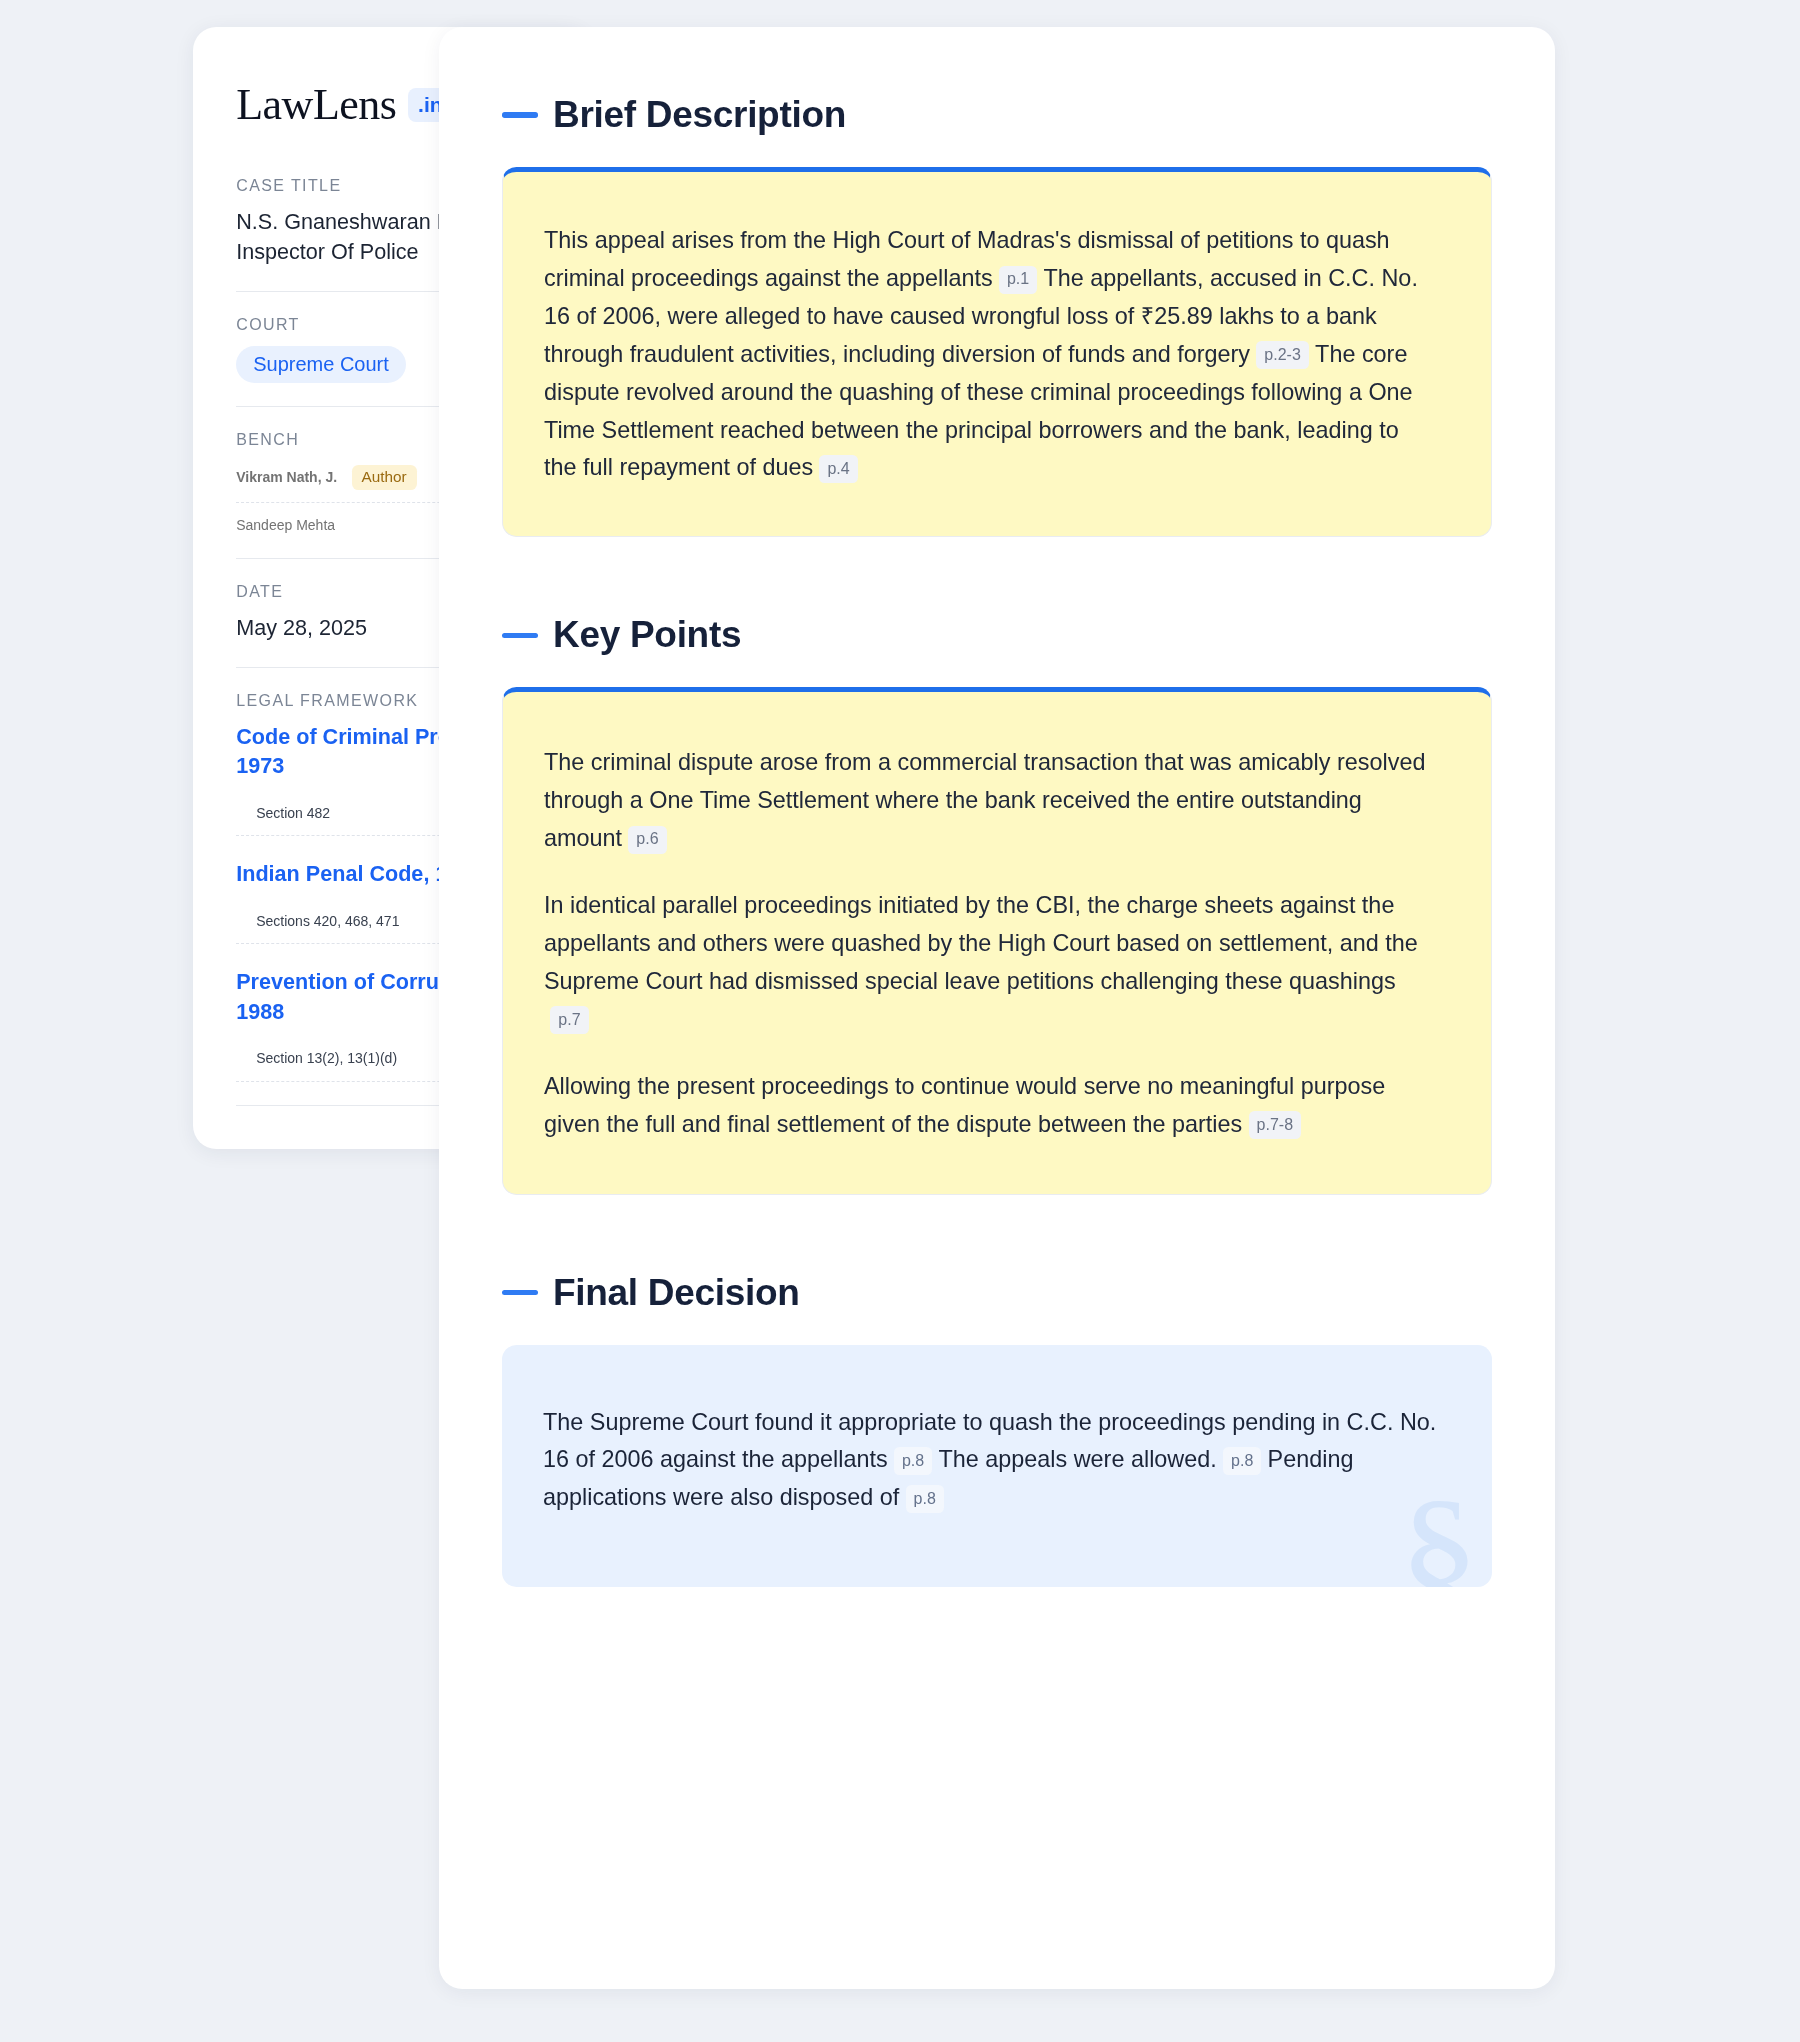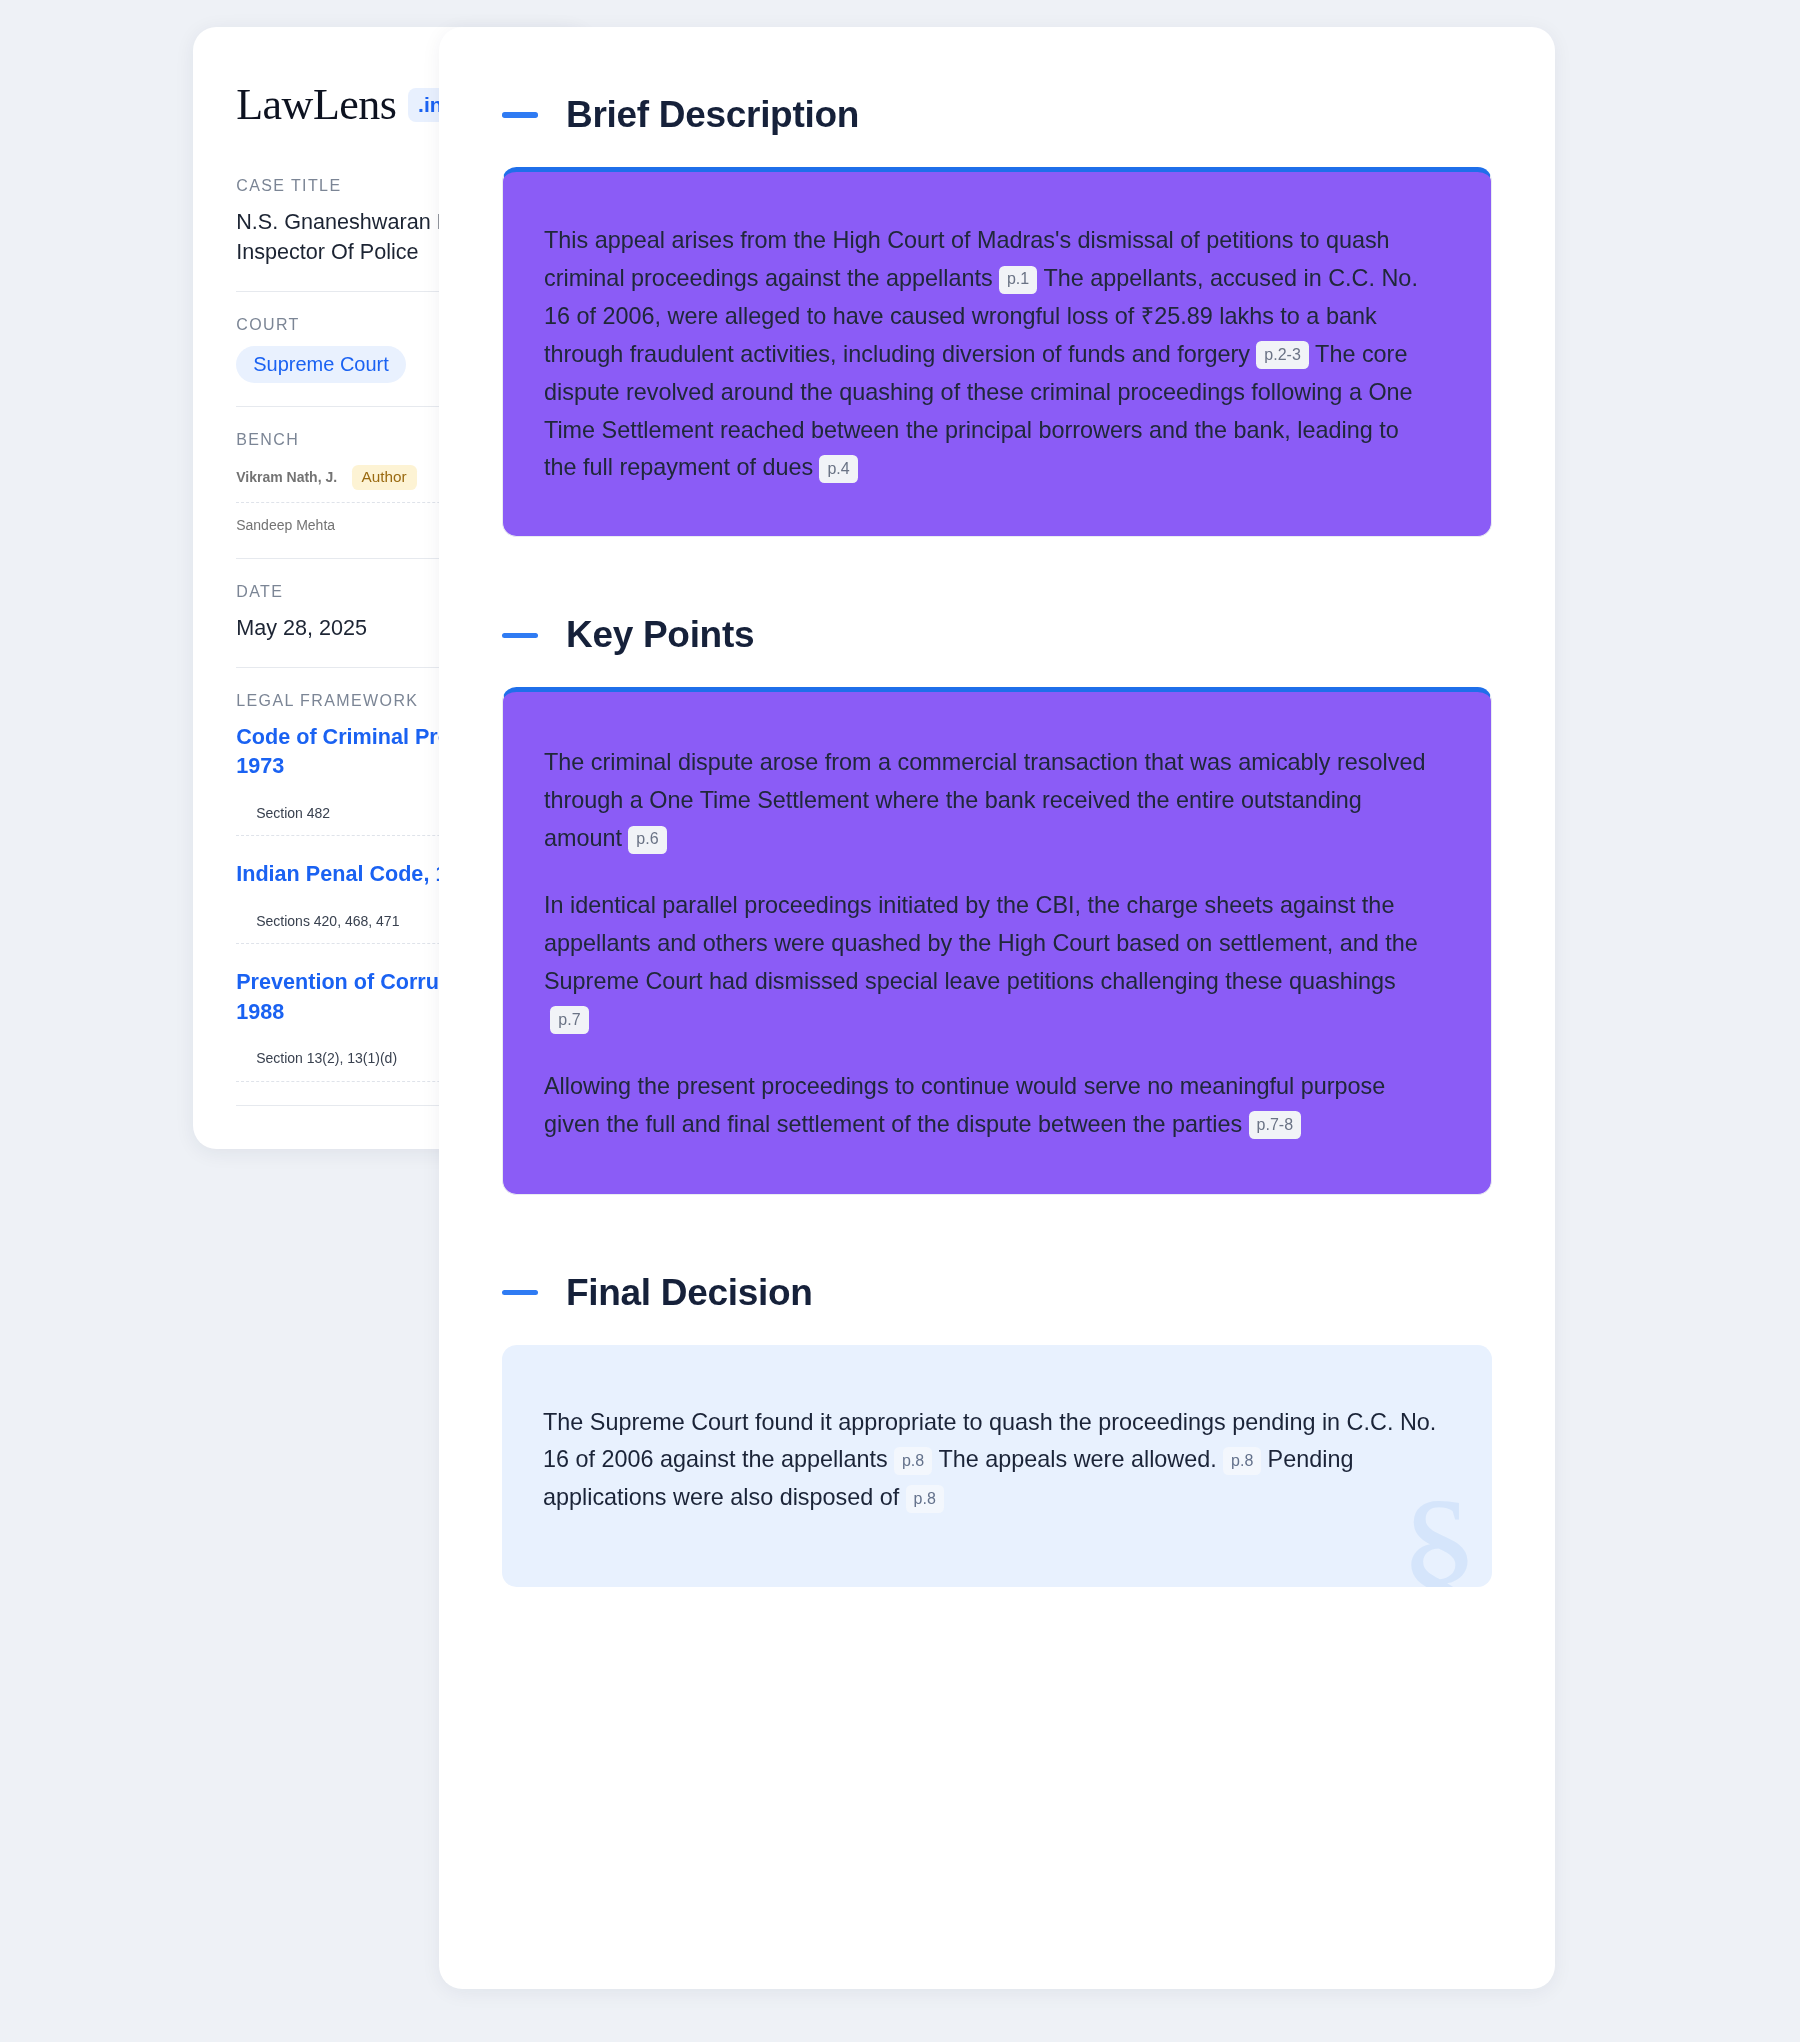--- a/index.html
+++ b/index.html
@@ -135,21 +135,21 @@
     background: #ffffff;
     border-radius: 23.4px;
     padding: 67px 63px 108px 63px;
     min-height: 1962px;
     box-shadow: 0 3.6px 20px rgba(23,37,72,0.06);
   }
 
   .section-head {
     display: flex;
     align-items: center;
-    gap: 28px;
+    gap: 15px;
     margin-bottom: 31px;
   }
   .head-dash {
     width: 36px;
     height: 5.4px;
     border-radius: 2.7px;
     background: #2f7bf3;
     flex: 0 0 36px;
   }
   .head-title {
@@ -158,21 +158,21 @@
     color: #16213a;
     letter-spacing: -0.3px;
   }
 
   .card {
     border: 0.9px solid #e9ecf1;
     border-top: 5.4px solid #1f6fea;
     border-radius: 14.4px;
     padding: 50px 54px 49px 41px;
     margin-bottom: 77px;
-    background: #8b5cf6;
+    background: #fef9c3;
   }
   .card.keypoints { padding: 52px 54px 50px 41px; }
 
   .para {
     font-size: 23.4px;
     line-height: 1.62;
     color: #20283a;
   }
   .para + .para { margin-top: 29px; }
 

